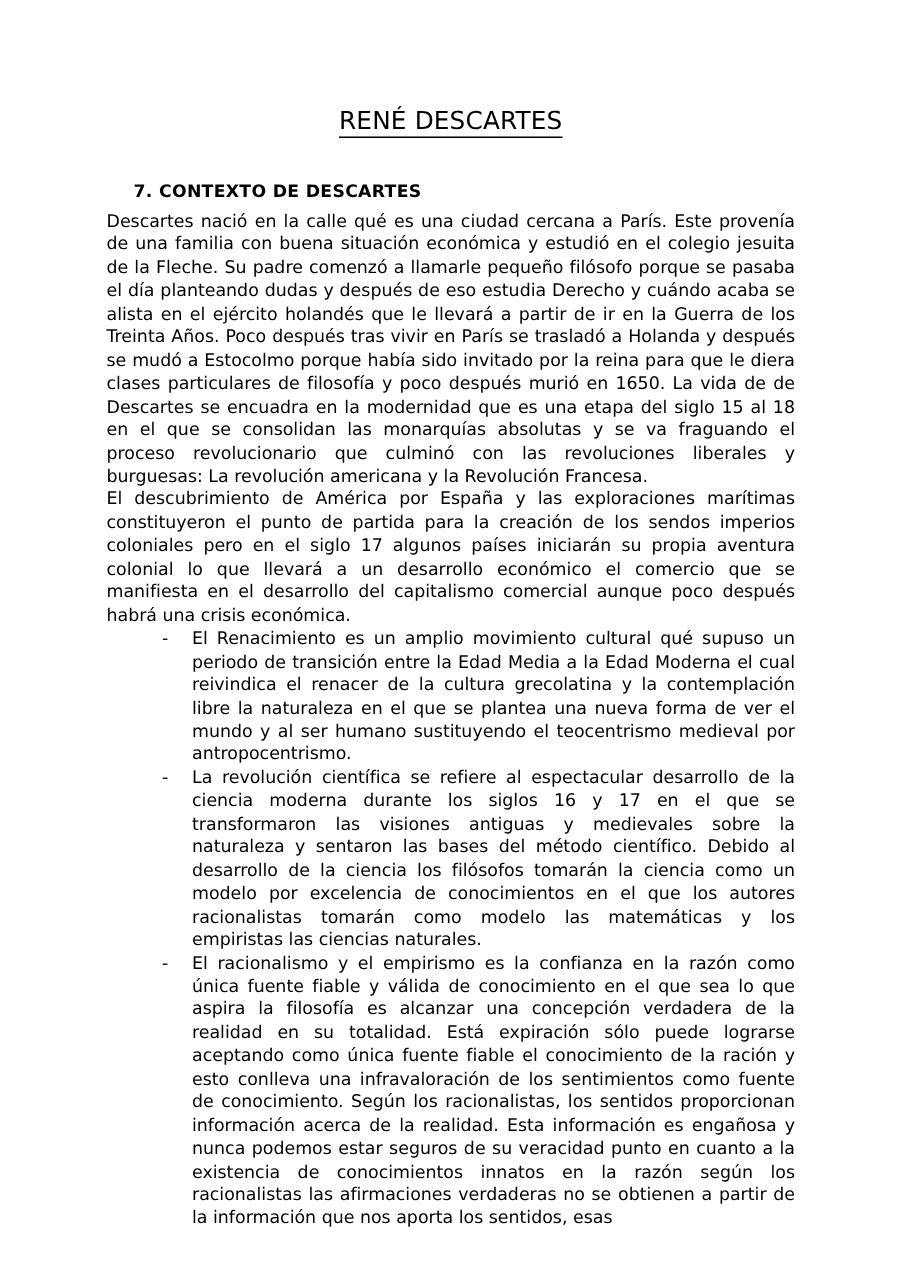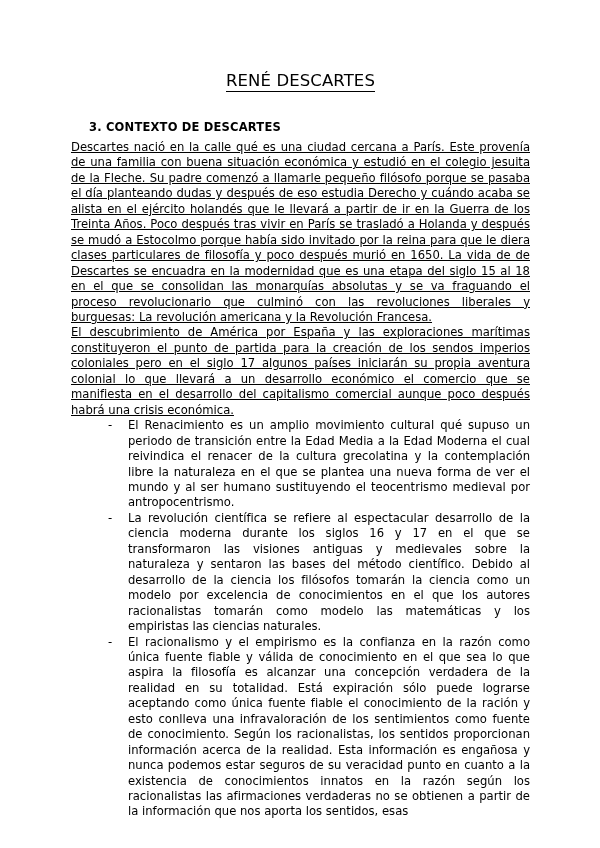--- a/index.html
+++ b/index.html
@@ -73,21 +73,20 @@
   }
 
   p.para {
     margin: 0;
     padding: 0;
     text-align: justify;
     text-justify: inter-word;
     font-size: 11.6px;
     line-height: 15.45px;
     hyphens: none;
-    text-decoration: underline;
   }
 
   ul.dash-list {
     list-style: none;
     margin: 0;
     padding: 0;
   }
 
   ul.dash-list > li {
     position: relative;
@@ -108,21 +107,21 @@
   }
 </style>
 </head>
 <body>
 
 <div class="page">
   <div class="content">
 
     <h1 class="doc-title"><span class="u">RENÉ DESCARTES</span></h1>
 
-    <h2 class="section-heading">3. CONTEXTO DE DESCARTES</h2>
+    <h2 class="section-heading">7. CONTEXTO DE DESCARTES</h2>
 
     <div class="body-flow">
 
       <p class="para">Descartes nació en la calle qué es una ciudad cercana a París. Este provenía de una familia con buena situación económica y estudió en el colegio jesuita de la Fleche. Su padre comenzó a llamarle pequeño filósofo porque se pasaba el día planteando dudas y después de eso estudia Derecho y cuándo acaba se alista en el ejército holandés que le llevará a partir de ir en la Guerra de los Treinta Años. Poco después tras vivir en París se trasladó a Holanda y después se mudó a Estocolmo porque había sido invitado por la reina para que le diera clases particulares de filosofía y poco después murió en 1650. La vida de de Descartes se encuadra en la modernidad que es una etapa del siglo 15 al 18 en el que se consolidan las monarquías absolutas y se va fraguando el proceso revolucionario que culminó con las revoluciones liberales y burguesas: La revolución americana y la Revolución Francesa.</p>
 
       <p class="para">El descubrimiento de América por España y las exploraciones marítimas constituyeron el punto de partida para la creación de los sendos imperios coloniales pero en el siglo 17 algunos países iniciarán su propia aventura colonial lo que llevará a un desarrollo económico el comercio que se manifiesta en el desarrollo del capitalismo comercial aunque poco después habrá una crisis económica.</p>
 
 
       <ul class="dash-list">
         <li><span class="dash-marker">-</span><span>El Renacimiento es un amplio movimiento cultural qué supuso un periodo de transición entre la Edad Media a la Edad Moderna el cual reivindica el renacer de la cultura grecolatina y la contemplación libre la naturaleza en el que se plantea una nueva forma de ver el mundo y al ser humano sustituyendo el teocentrismo medieval por antropocentrismo.</span></li>

